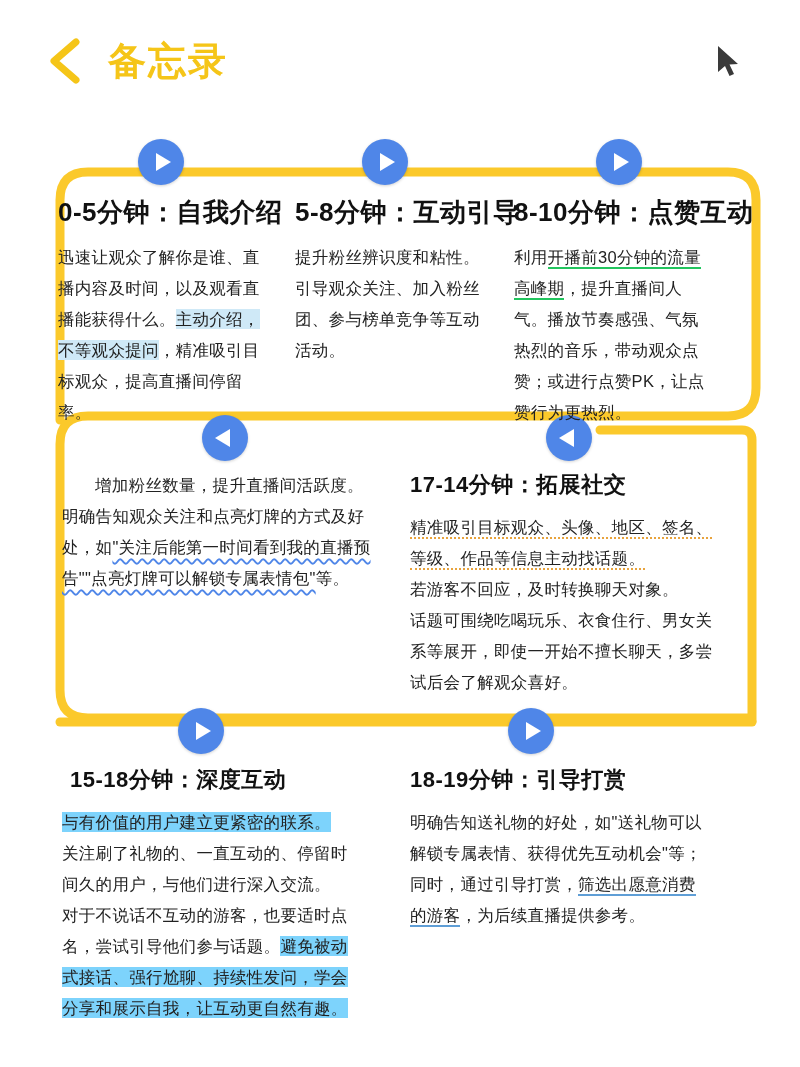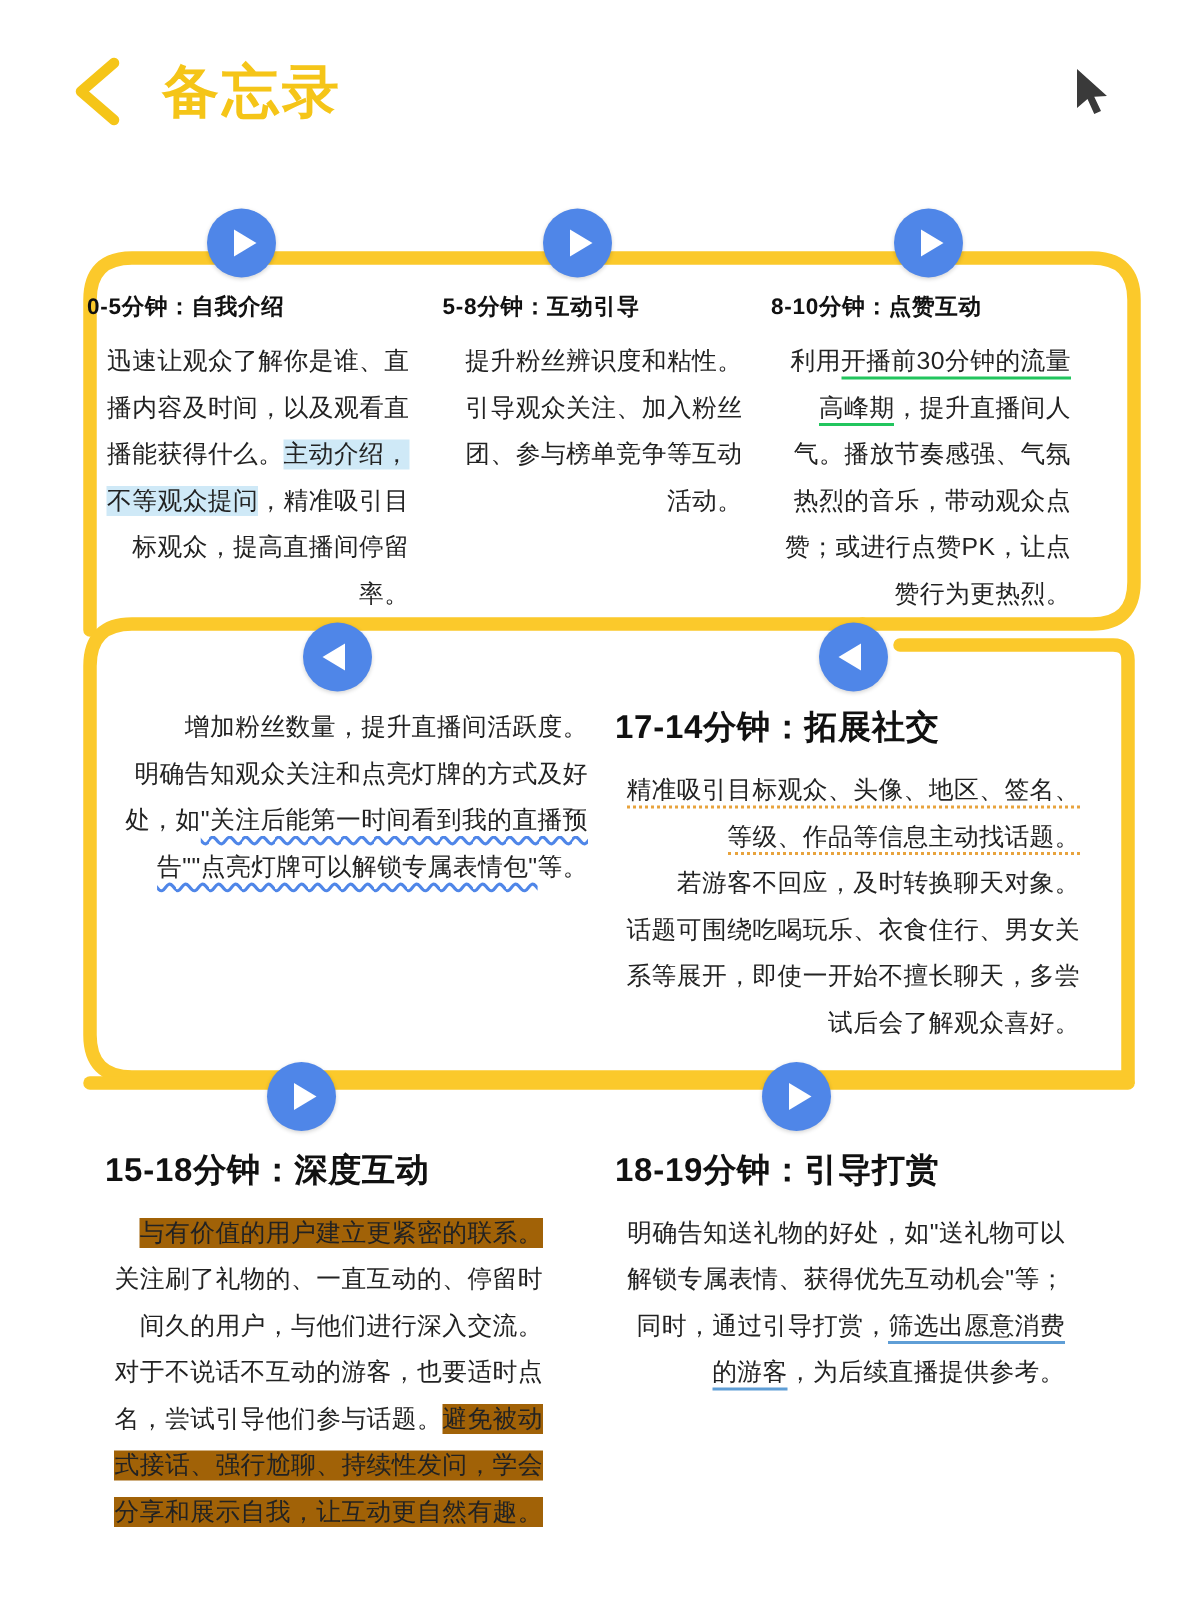--- a/index.html
+++ b/index.html
@@ -41,32 +41,31 @@
     box-shadow:0 1px 3px rgba(0,0,0,.18);
   }
   .badge .tri{
     position:absolute;left:0;top:0;width:46px;height:46px;
   }
 
   
   .col{position:absolute;}
   .col h3{
     margin:0 0 12px 0;
-    font-size:15px;font-weight:bold;color:#111;
+    font-size:26px;font-weight:bold;color:#111;
     letter-spacing:.5px;
     white-space:nowrap;
   }
   .col p{
     margin:0;
     font-size:16.5px;line-height:31px;color:#222;
     letter-spacing:.3px;
-    text-align:right;
   }
   .hl-blue{background:#cfe9f7;padding:1px 0;}
-  .hl-orange{background:#a16207;padding:1px 0;}
+  .hl-orange{background:#7dd3fc;padding:1px 0;}
   .u-purple{border-bottom:2px solid #22c55e;padding-bottom:1px;}
   .u-blue{border-bottom:2px solid #5f9ed6;padding-bottom:1px;}
   .u-orange-dot{border-bottom:2px dotted #e8a33d;padding-bottom:1px;}
   .wavy{
     text-decoration:underline;
     text-decoration-style:wavy;
     text-decoration-color:#4f86e8;
     text-underline-offset:5px;
     text-decoration-thickness:1.5px;
   }

